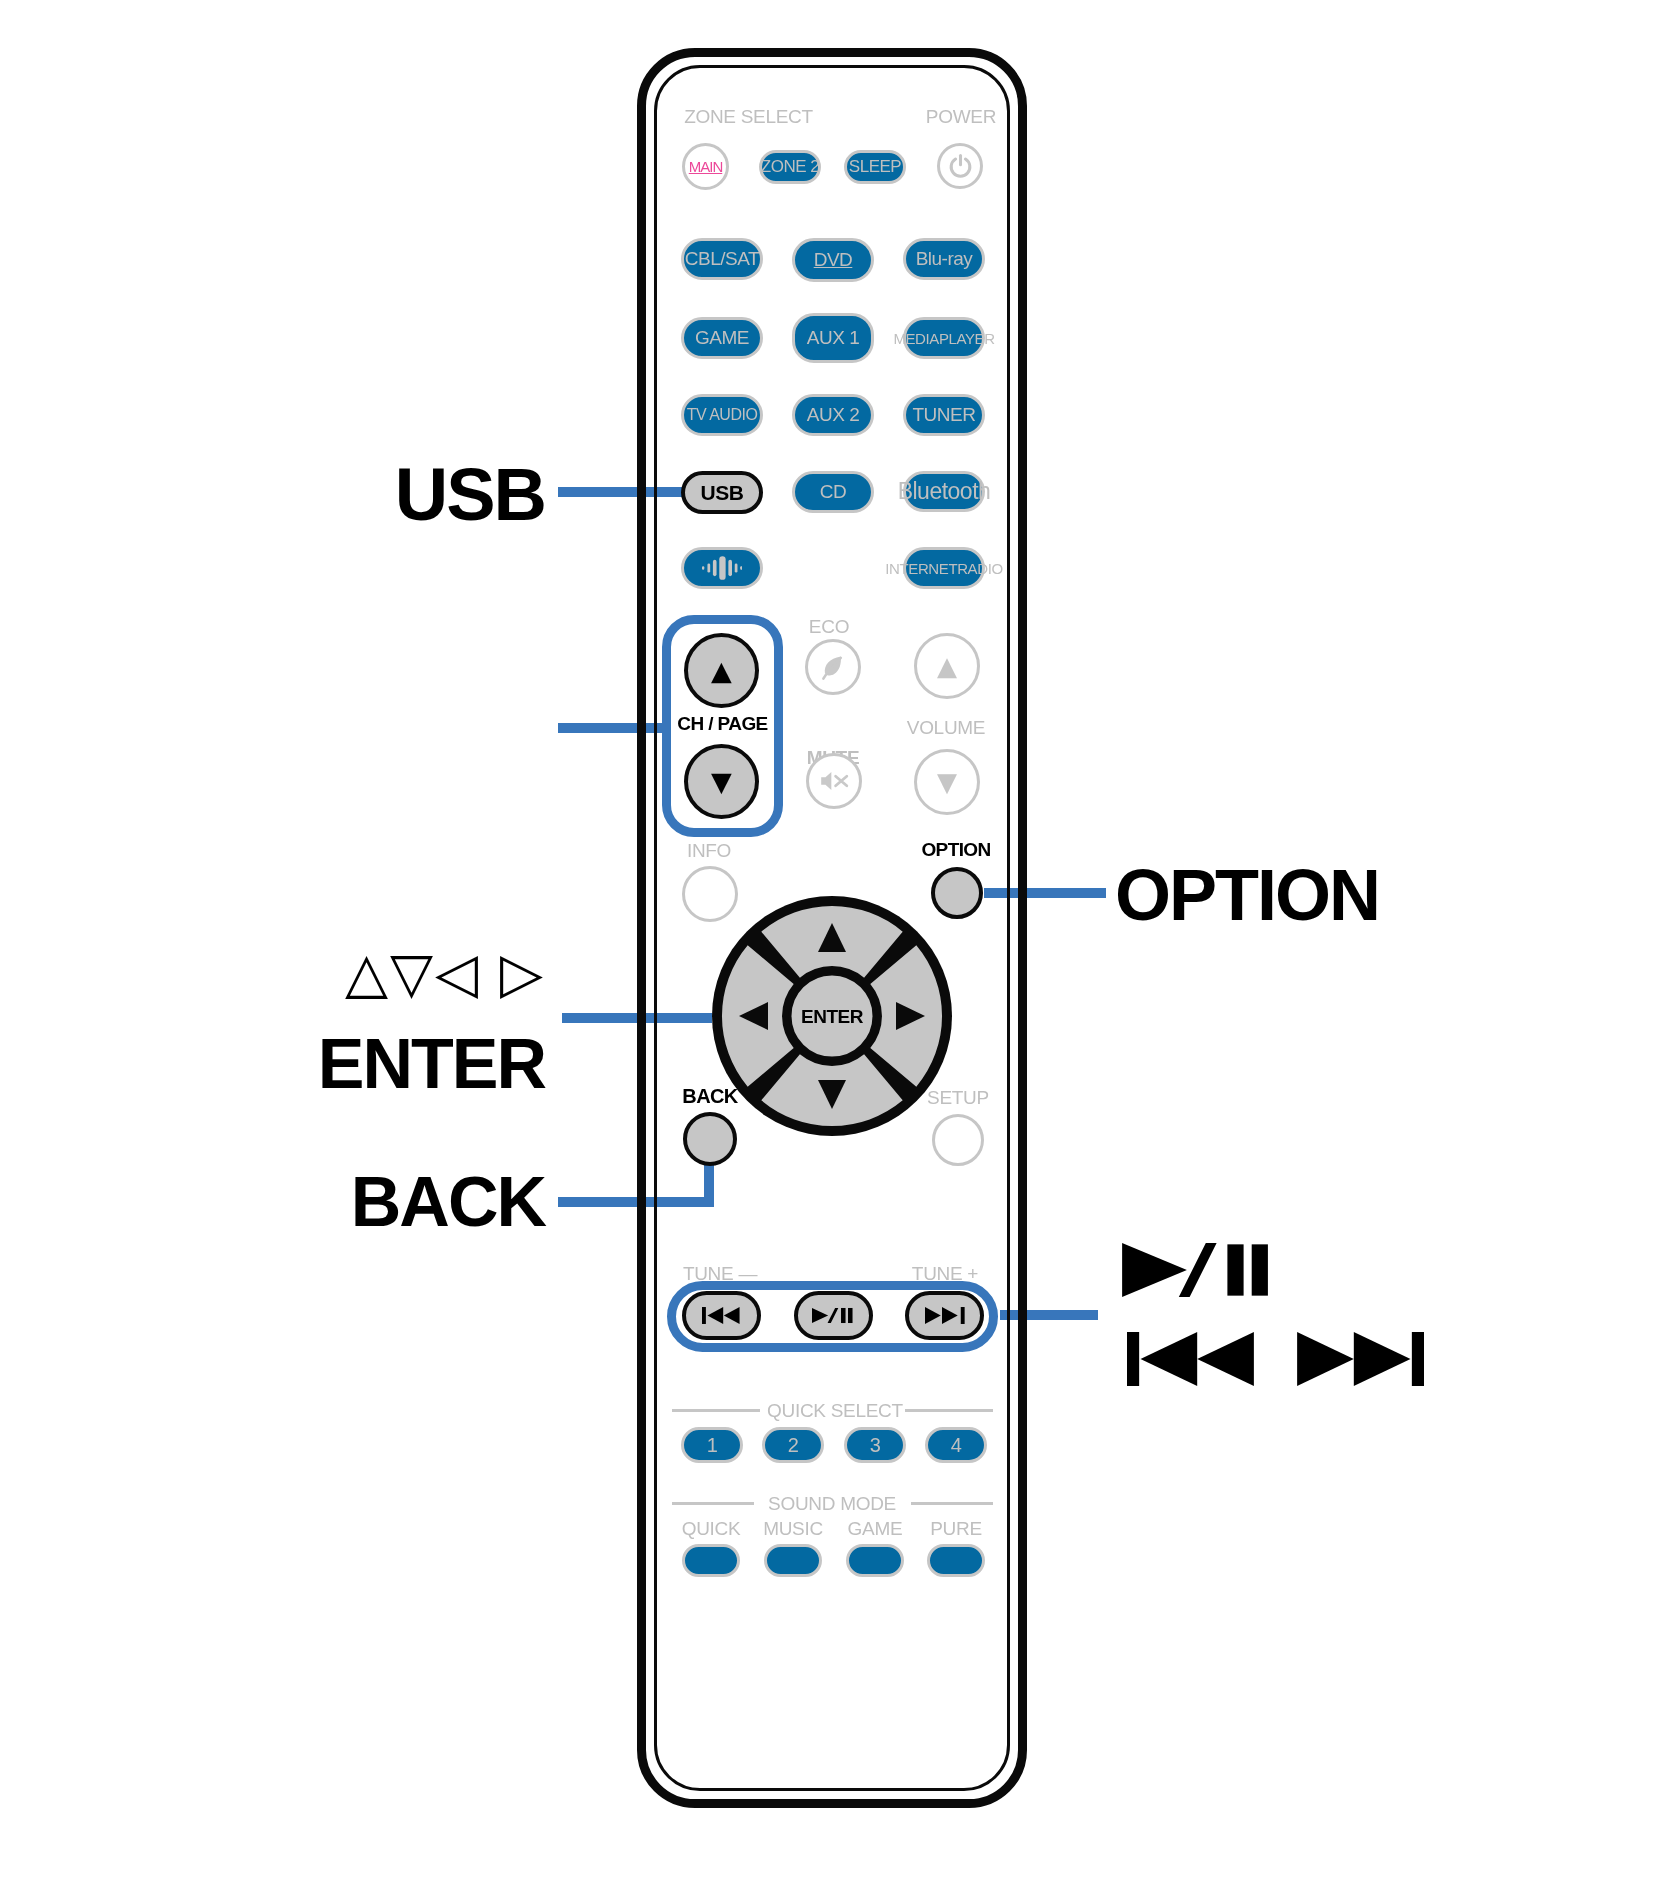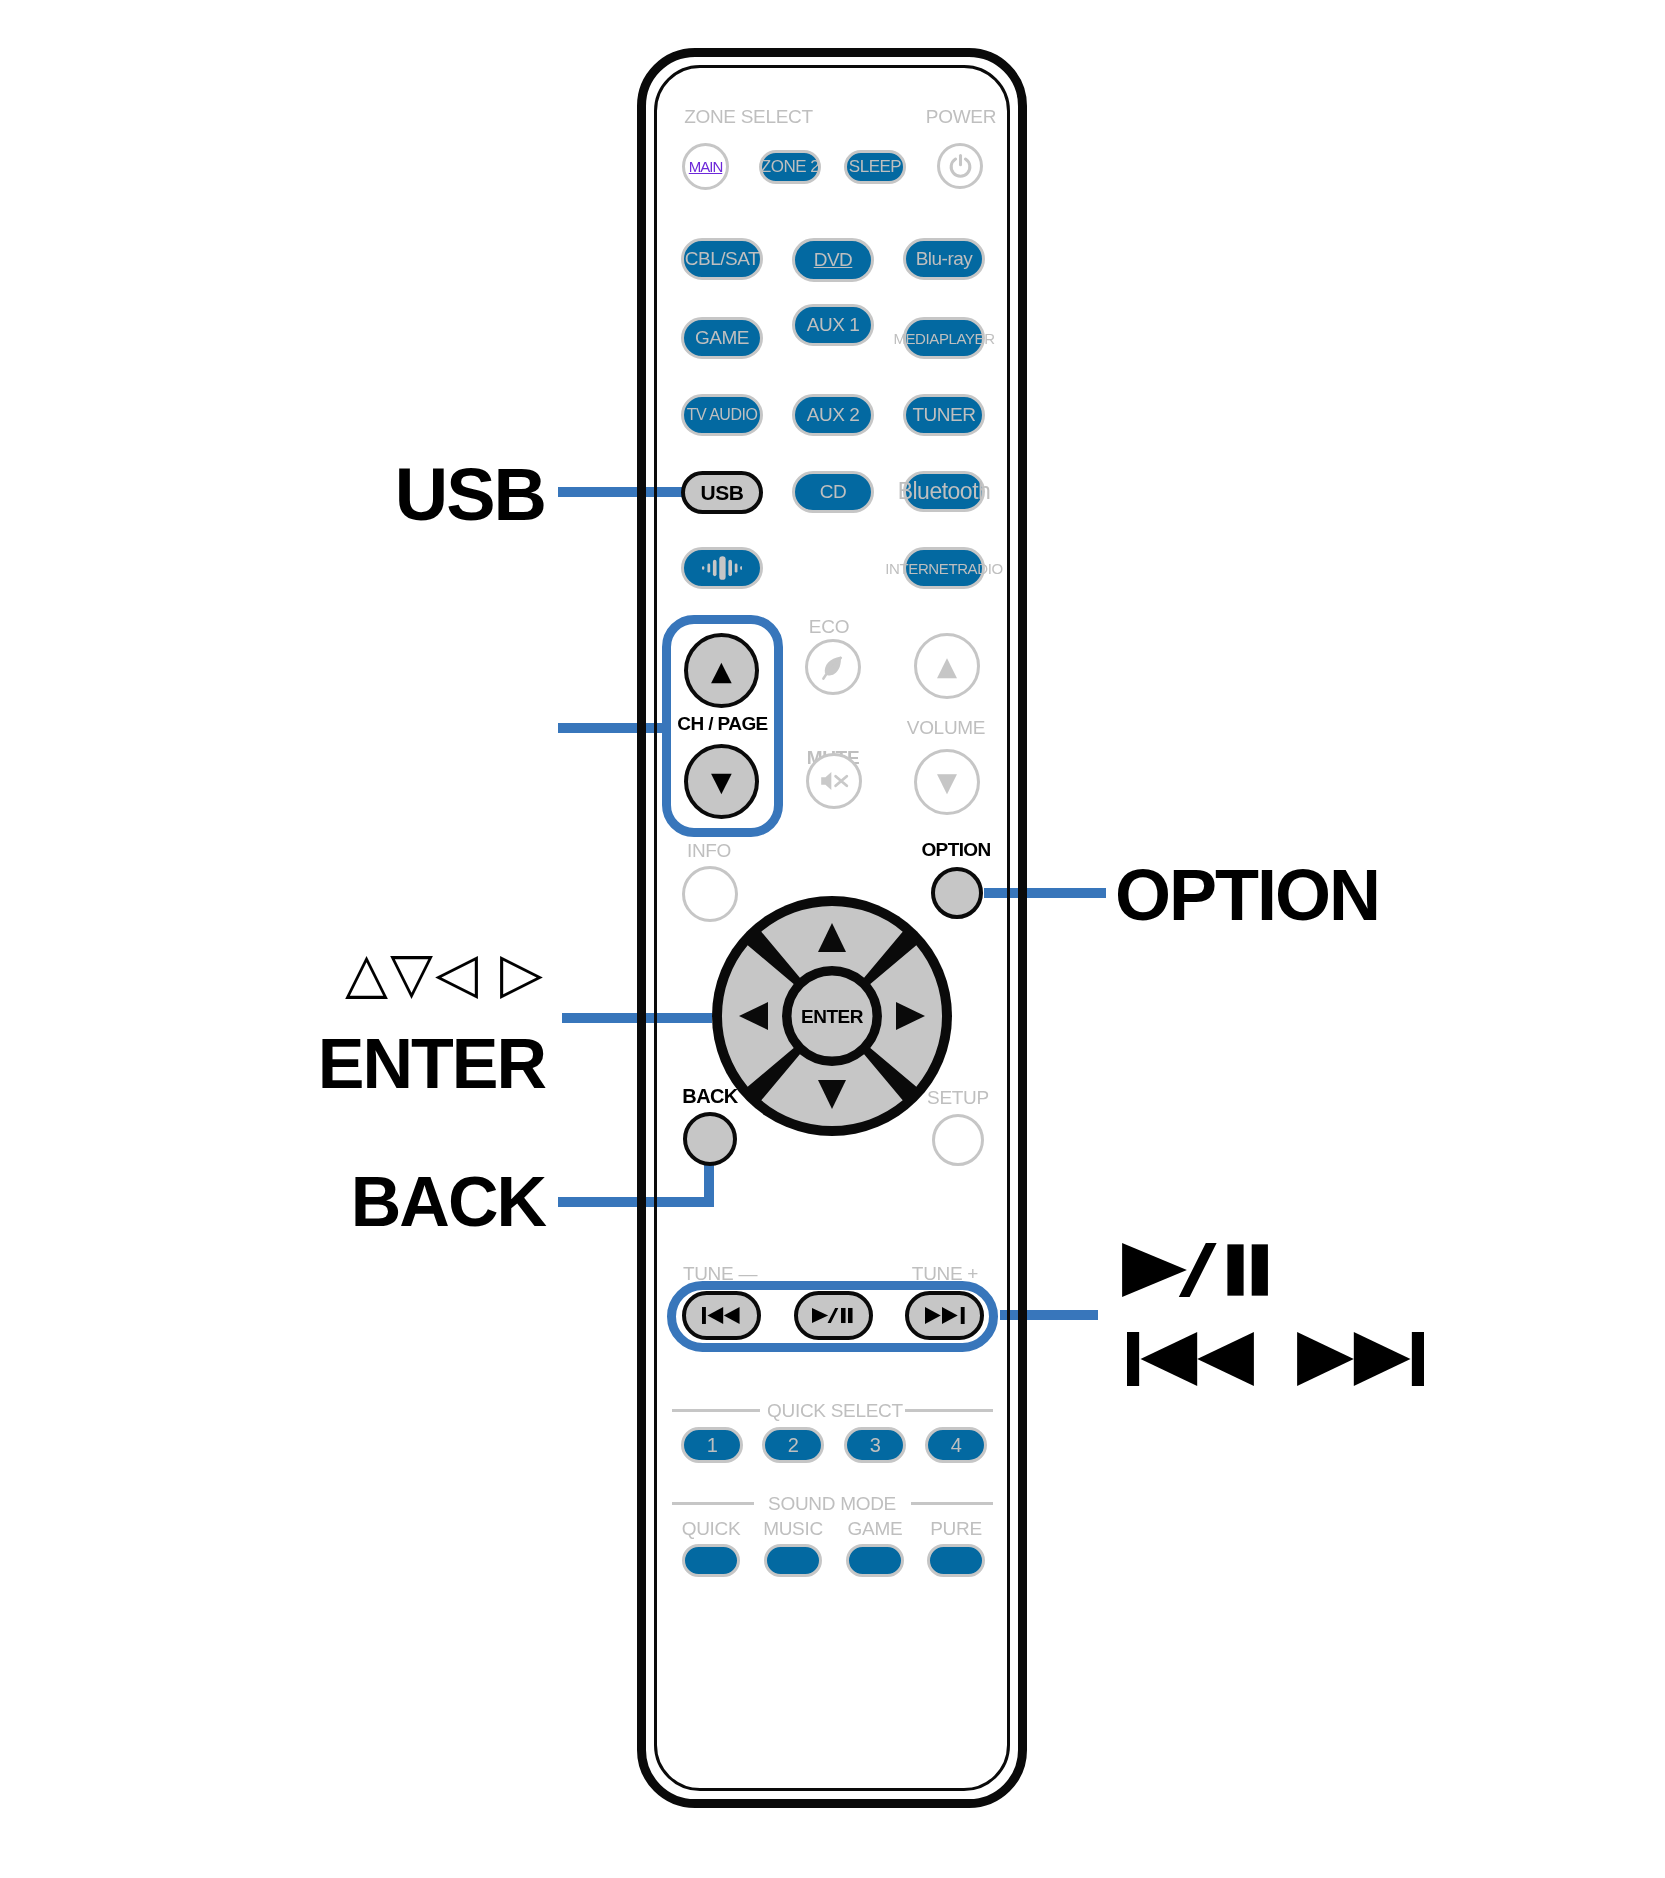--- a/index.html
+++ b/index.html
@@ -68,21 +68,21 @@
     <path d="M26 0 L5 10 L26 20 Z" fill="#000"></path>
     <path d="M47 0 L26 10 L47 20 Z" fill="#000"></path>
     <path d="M63 0 L84 10 L63 20 Z" fill="#000"></path>
     <path d="M84 0 L105 10 L84 20 Z" fill="#000"></path>
     <rect x="105.5" y="0" width="4.5" height="20" fill="#000"></rect>
   </svg>
 
   <div class="abs lbl" style="left:676px;top:106px;width:145px;">ZONE SELECT</div>
   <div class="abs lbl" style="left:921px;top:106px;width:80px;">POWER</div>
 
-  <div class="abs circ" style="left:682px;top:143px;width:47px;height:47px;font-size:15px;letter-spacing:-1px;color:#6d28d9;text-decoration:underline;">
+  <div class="abs circ" style="left:682px;top:143px;width:47px;height:47px;font-size:15px;letter-spacing:-1px;color:#ec4899;text-decoration:underline;">
     <span>MAIN</span>
   </div>
   <div class="abs cap" style="left:759px;top:150px;width:62px;height:34px;border-radius:17px;font-size:17px;">
     <span>ZONE 2</span>
   </div>
   <div class="abs cap" style="left:844px;top:150px;width:62px;height:34px;border-radius:17px;font-size:17px;">
     <span>SLEEP</span>
   </div>
   <div class="abs circ" style="left:937px;top:143px;width:46px;height:46px;">
     <svg width="27" height="27" viewBox="0 0 24 24">
@@ -97,21 +97,21 @@
   <div class="abs cap" style="left:792px;top:238px;width:82px;height:44px;text-decoration:underline;">
       <span>DVD</span>
     </div>
   <div class="abs cap" style="left:903px;top:238px;width:82px;height:42px;">
       <span>Blu-ray</span>
     </div>
 
   <div class="abs cap" style="left:681px;top:317px;width:82px;height:42px;">
       <span>GAME</span>
     </div>
-  <div class="abs cap" style="left:792px;top:304px;width:82px;height:42px;">
+  <div class="abs cap" style="left:792px;top:313px;width:82px;height:50px;">
       <span>AUX 1</span>
     </div>
   <div class="abs cap two" style="left:903px;top:317px;width:82px;height:42px;">
     <span>MEDIA</span>
     <span>PLAYER</span>
   </div>
 
   <div class="abs cap" style="left:681px;top:394px;width:82px;height:42px;font-size:16px;">
       <span>TV AUDIO</span>
     </div>

